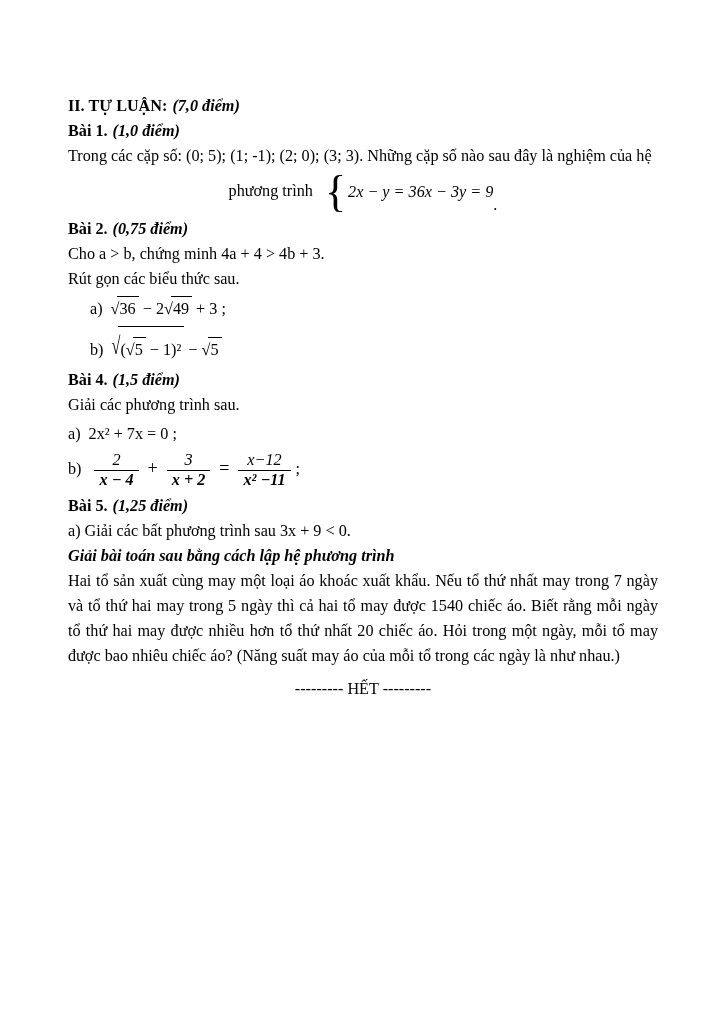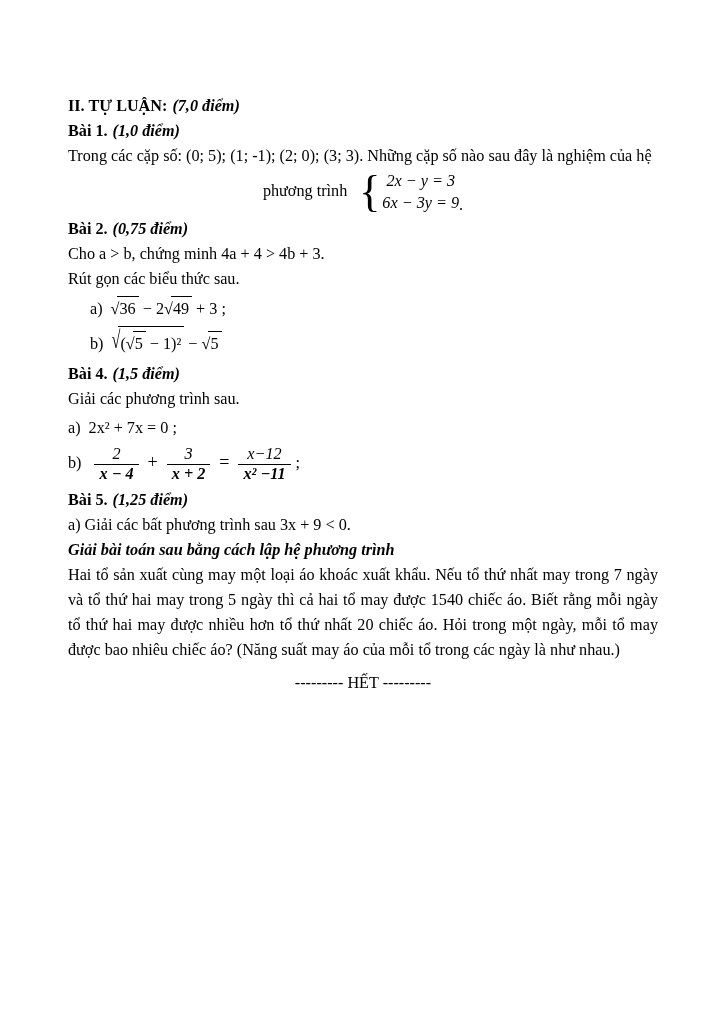--- a/index.html
+++ b/index.html
@@ -14,34 +14,34 @@
   p { margin:0; text-align:justify; }
   p.left { text-align:left; }
   .b  { font-weight:700; }
   .bi { font-weight:700; font-style:italic; }
   .head .b { margin-right:5px; }
 
   
   .system-row { text-align:center; margin:1px 0 3px; }
   .system { display:inline-flex; align-items:center; vertical-align:middle; margin-left:12px; }
   .sys-brace { font-size:44px; line-height:1; font-weight:400; margin-right:2px; }
-  .sys-eqs { display:inline-flex; flex-direction:column; line-height:22px; font-style:italic; }
+  .sys-eqs { display:inline-flex; flex-direction:row; line-height:22px; font-style:italic; }
   .sys-period { align-self:flex-end; line-height:18px; }
 
   
   .math-row { text-align:left; margin:4px 0; }
   .indent { padding-left:22px; }
   .lab { margin-right:8px; }
 
   
   .sqrt { white-space:nowrap; display:inline-block; }
   .rsign { display:inline-block; font-style:normal; }
   .rbody { display:inline-block; border-top:1.4px solid currentColor; padding:0 3px 0 2px; margin-left:-2px; }
   .sqrt--big > .rsign { transform:scaleY(1.5); transform-origin:50% 75%; }
-  .sqrt--big > .rbody { padding-top:4px; padding-bottom:1px; }
+  .sqrt--big > .rbody { padding-top:10px; padding-bottom:1px; }
 
   
   .frac { display:inline-block; vertical-align:middle; text-align:center; margin:0 5px; font-style:italic; }
   .frac .num, .frac .den { display:block; padding:0 5px; line-height:19px; }
   .frac .den { border-top:1.4px solid currentColor;font-weight:bold; }
   .op { margin:0 4px; font-size:18px; }
 
   .end-row { text-align:center; margin-top:8px; font-weight:400; }
 
   .footer-divider {

